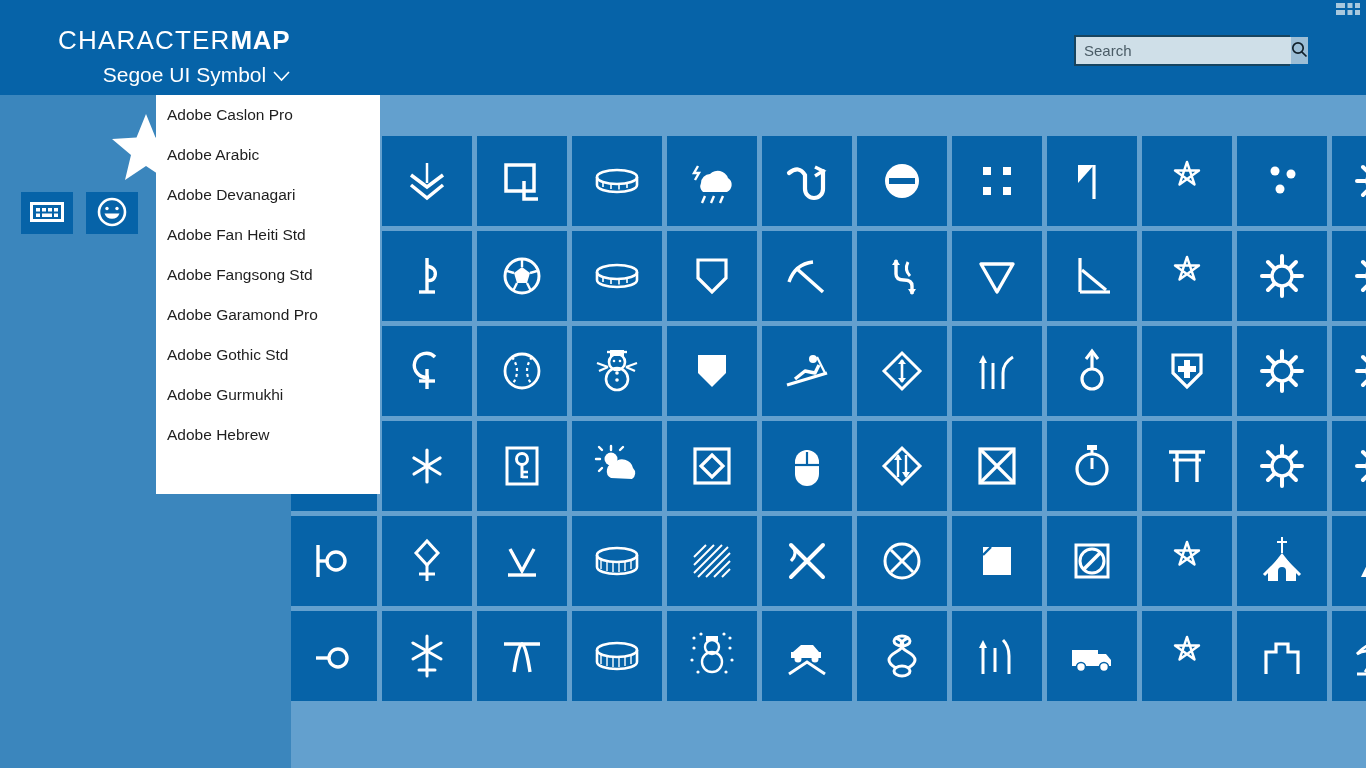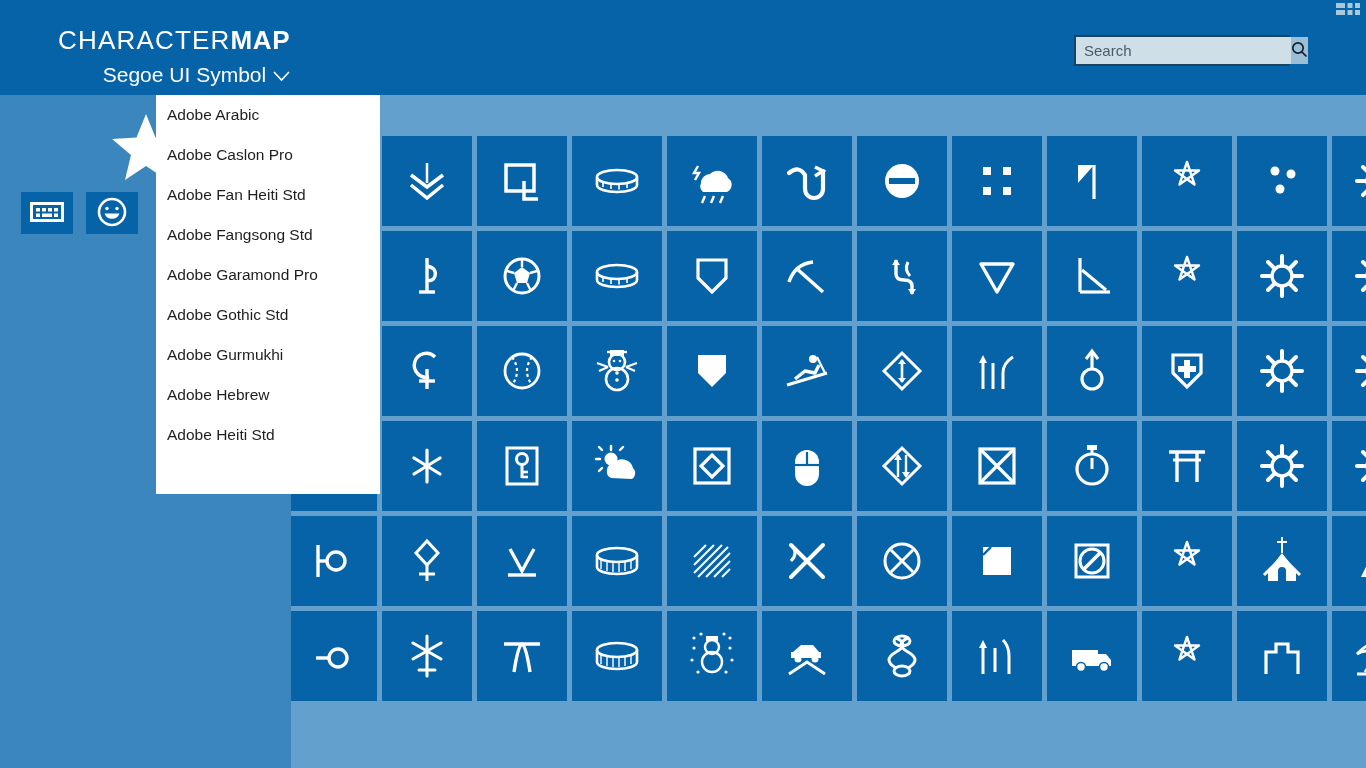--- a/index.html
+++ b/index.html
@@ -926,24 +926,24 @@
         <rect x="11.5" y="0" width="5" height="5" fill="#a8c8de"></rect>
         <rect x="19" y="0" width="5" height="5" fill="#a8c8de"></rect>
         <rect x="0" y="7" width="9" height="5" fill="#a8c8de"></rect>
         <rect x="11.5" y="7" width="5" height="5" fill="#a8c8de"></rect>
         <rect x="19" y="7" width="5" height="5" fill="#a8c8de"></rect>
       </svg>
     </div>
   </div>
 
   <div id="font-dropdown">
+      <div class="dropdown-item">Adobe Caslon Pro</div>
       <div class="dropdown-item">Adobe Arabic</div>
-      <div class="dropdown-item">Adobe Caslon Pro</div>
+      <div class="dropdown-item">Adobe Devanagari</div>
       <div class="dropdown-item">Adobe Fan Heiti Std</div>
       <div class="dropdown-item">Adobe Fangsong Std</div>
       <div class="dropdown-item">Adobe Garamond Pro</div>
       <div class="dropdown-item">Adobe Gothic Std</div>
       <div class="dropdown-item">Adobe Gurmukhi</div>
       <div class="dropdown-item">Adobe Hebrew</div>
-      <div class="dropdown-item">Adobe Heiti Std</div>
     </div>
 
 </div>
 
 </body></html>

